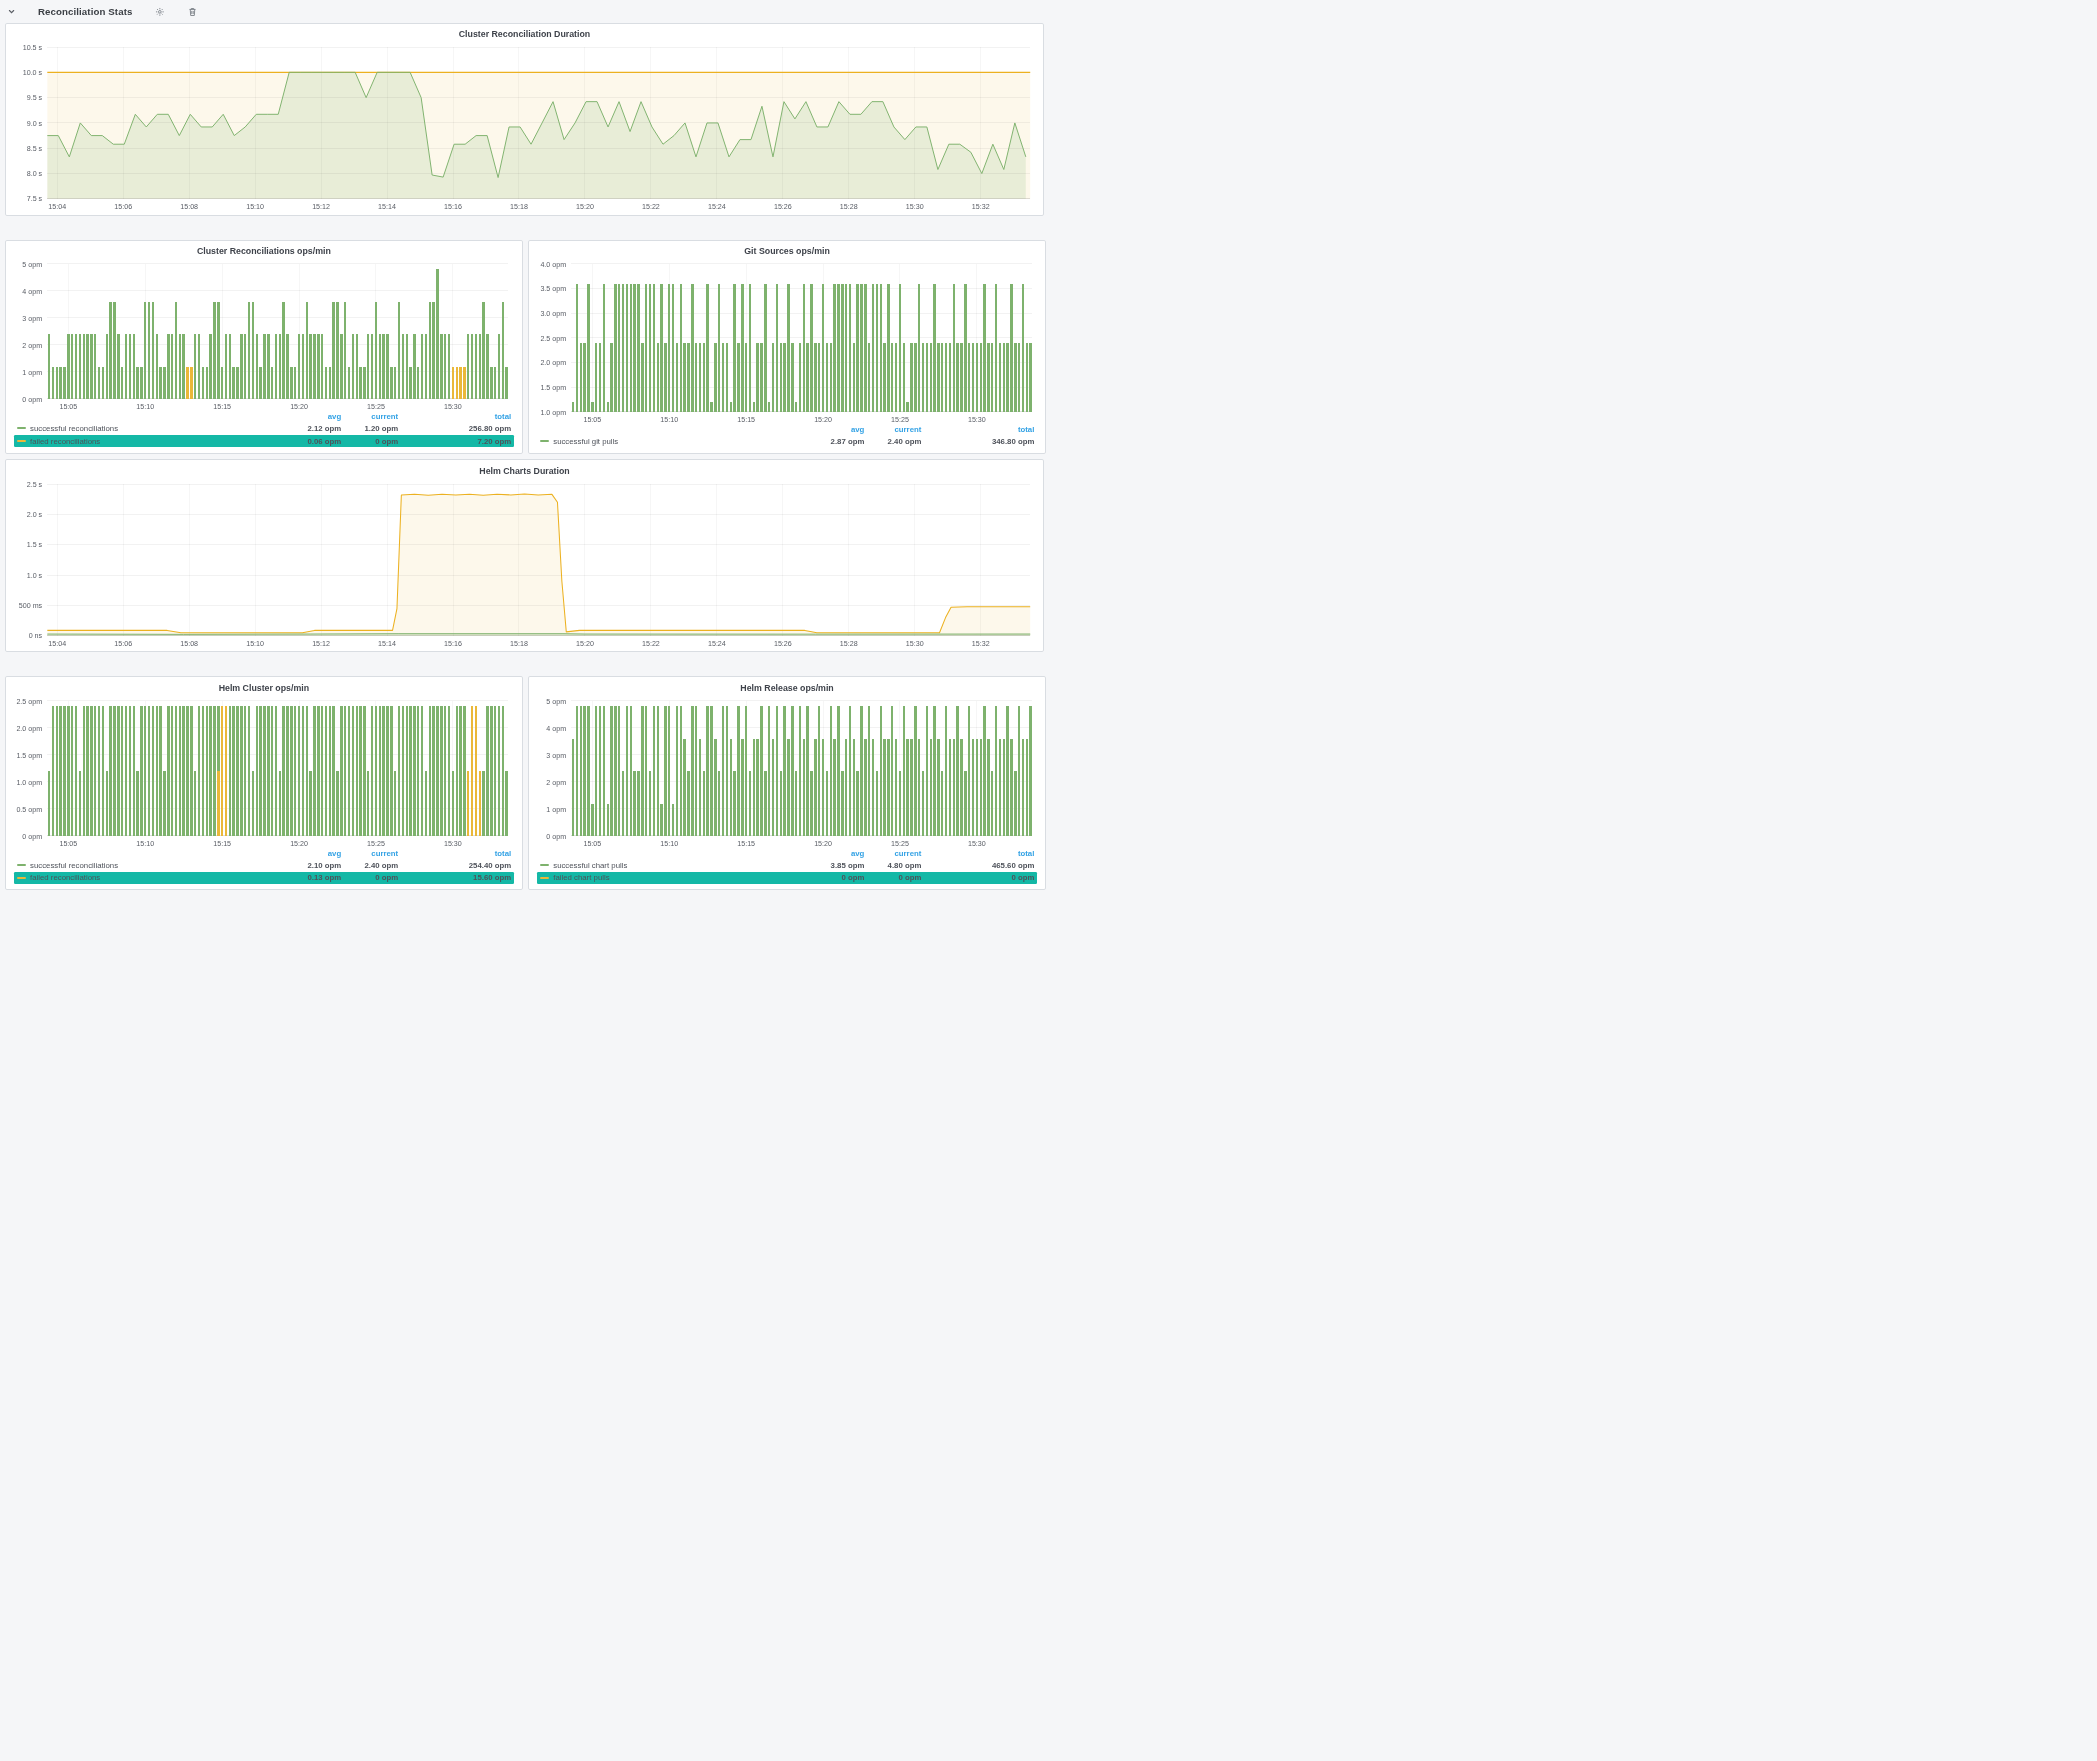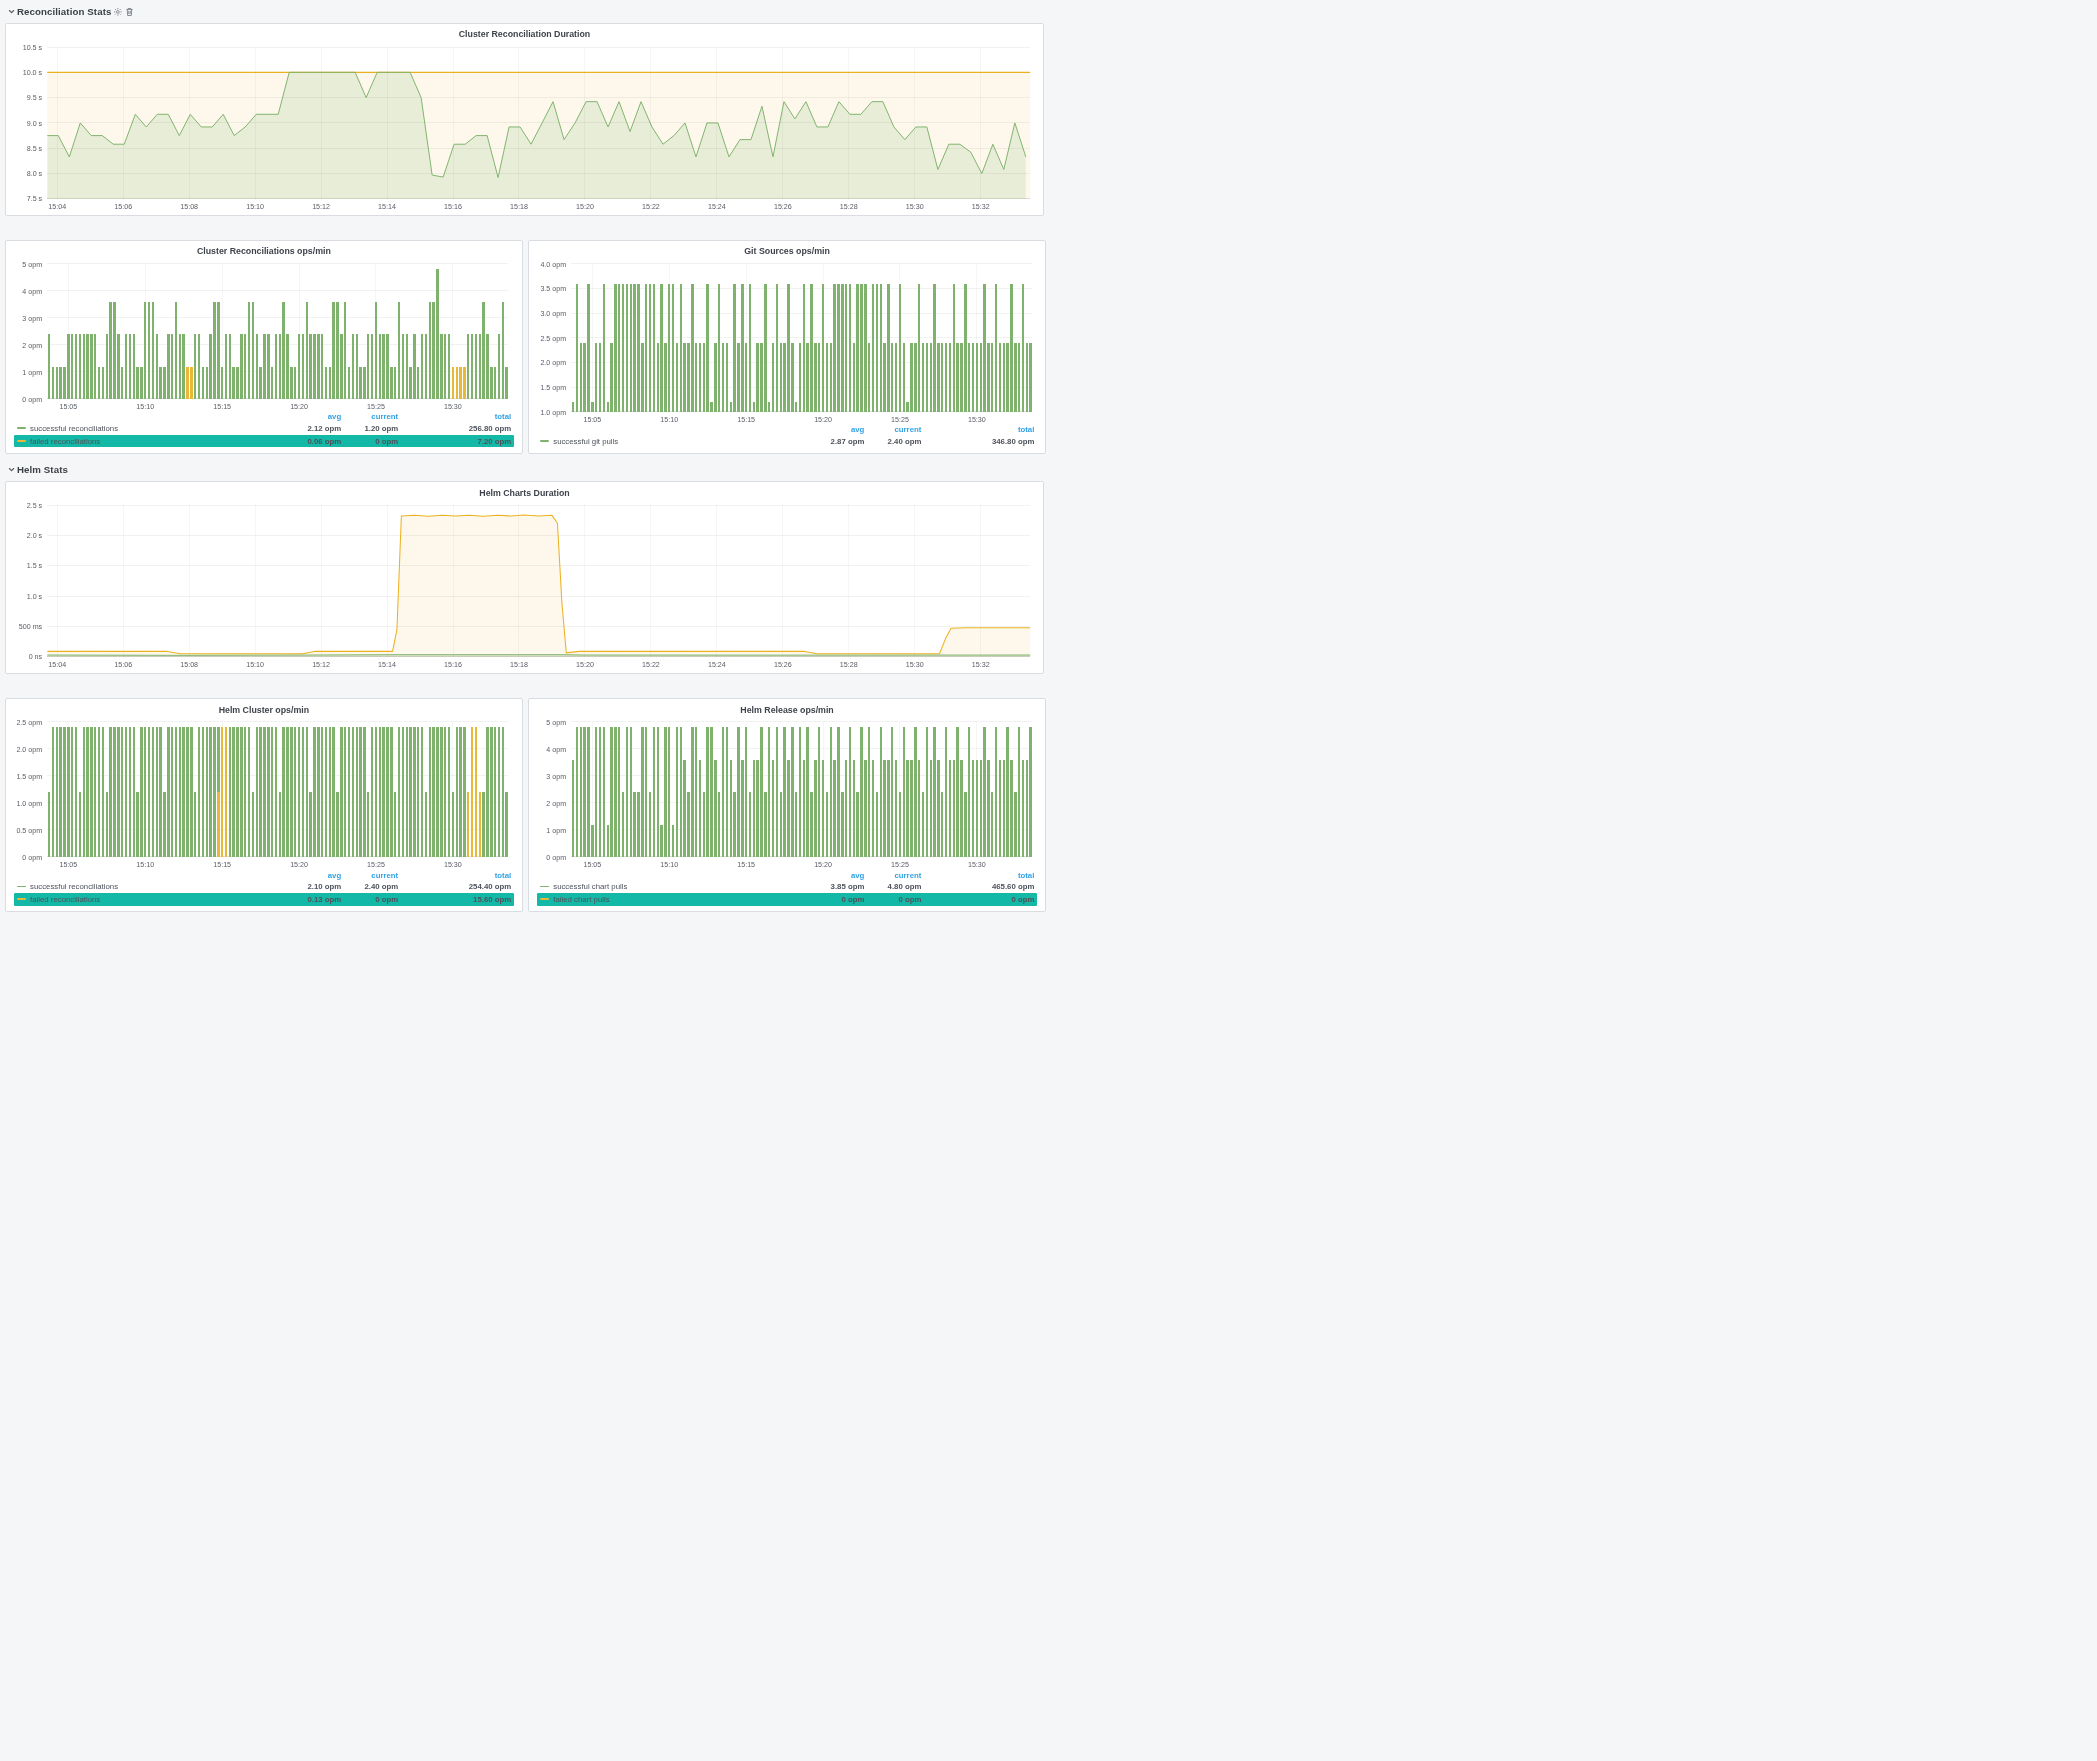--- a/index.html
+++ b/index.html
@@ -5,21 +5,21 @@
   html,body{margin:0;padding:0;}
   body{
     width:1049px;
     background:#f5f6f8;
     font-family:"Liberation Sans", sans-serif;
     color:#3f434b;
     -webkit-font-smoothing:antialiased;
   }
   .page{padding:1.3px 5.2px 6.5px;}
   .section-bar{
-    display:flex;align-items:center;gap:2px;
+    display:flex;align-items:center;gap:23px;
     padding:3.2px 2.6px 3.9px;height:14.3px;
   }
   .section-title{font-size:9.7px;font-weight:700;color:#3c4046;letter-spacing:0.1px;}
   .icon-btn{
     background:none;border:none;padding:0;margin:0;cursor:pointer;
     display:flex;align-items:center;color:#73787f;
   }
   .chev{color:#5a5e65;display:flex;align-items:center;}
   .panel{
     background:#ffffff;
@@ -460,28 +460,20 @@
           <div class="lg-row">
             <div class="lg-label"><span class="dash" style="background: rgb(126, 178, 109);"></span>successful git pulls</div>
             <div class="lg-col">2.87 opm</div>
             <div class="lg-col">2.40 opm</div>
             <div class="lg-col total">346.80 opm</div>
           </div>
         </div>
     </div>
   </div>
 
-  <div class="section-bar">
-    <span class="chev">
-      <svg width="7.1" height="7.1" viewBox="0 0 10 10">
-          <polyline points="2,3.5 5,6.5 8,3.5" fill="none" stroke="#5a5e65" stroke-width="1.6" stroke-linecap="round"></polyline>
-        </svg>
-    </span>
-    <span class="section-title">Helm Stats</span>
-  </div>
 
   <div class="panel p-full">
     <div class="panel-title">Helm Charts Duration</div>
     <div class="chart"><svg width="1027" height="171" viewBox="0 0 1583 263">
           <path d="M56.0,234.6L240.7,234.6L261.9,238.3L449.2,238.3L467.8,234.6L588.1,234.6L594.9,200.9L601.7,25.8L622.0,24.9L643.2,26.3L664.4,24.9L685.6,25.8L706.7,24.9L727.9,26.3L749.1,24.9L770.3,25.8L791.5,24.4L812.7,25.8L833.8,24.9L842.3,37.1L849.1,158.8L855.9,236.9L876.2,234.6L1223.6,234.6L1242.2,238.3L1431.2,238.3L1440.5,214.9L1449.0,199.0L1473.6,198.1L1571.0,198.1L1571.0,243.0L56.0,243.0Z" fill="rgba(234,184,57,0.10)" stroke="none"></path>
           <path d="M56.0,240.2L266.1,240.7L461.0,240.2L596.6,239.7L850.8,239.7L884.7,240.2L1240.5,240.4L1571.0,240.2L1571.0,243.0L56.0,243.0Z" fill="rgba(126,178,109,0.25)" stroke="none"></path>
           <line x1="56" x2="1571" y1="243" y2="243" stroke="rgba(0,0,0,0.08)" stroke-width="1" shape-rendering="crispEdges"></line>
           <line x1="56" x2="1571" y1="196.20000000000002" y2="196.20000000000002" stroke="rgba(0,0,0,0.08)" stroke-width="1" shape-rendering="crispEdges"></line>
           <line x1="56" x2="1571" y1="149.4" y2="149.4" stroke="rgba(0,0,0,0.08)" stroke-width="1" shape-rendering="crispEdges"></line>
           <line x1="56" x2="1571" y1="102.60000000000001" y2="102.60000000000001" stroke="rgba(0,0,0,0.08)" stroke-width="1" shape-rendering="crispEdges"></line>

